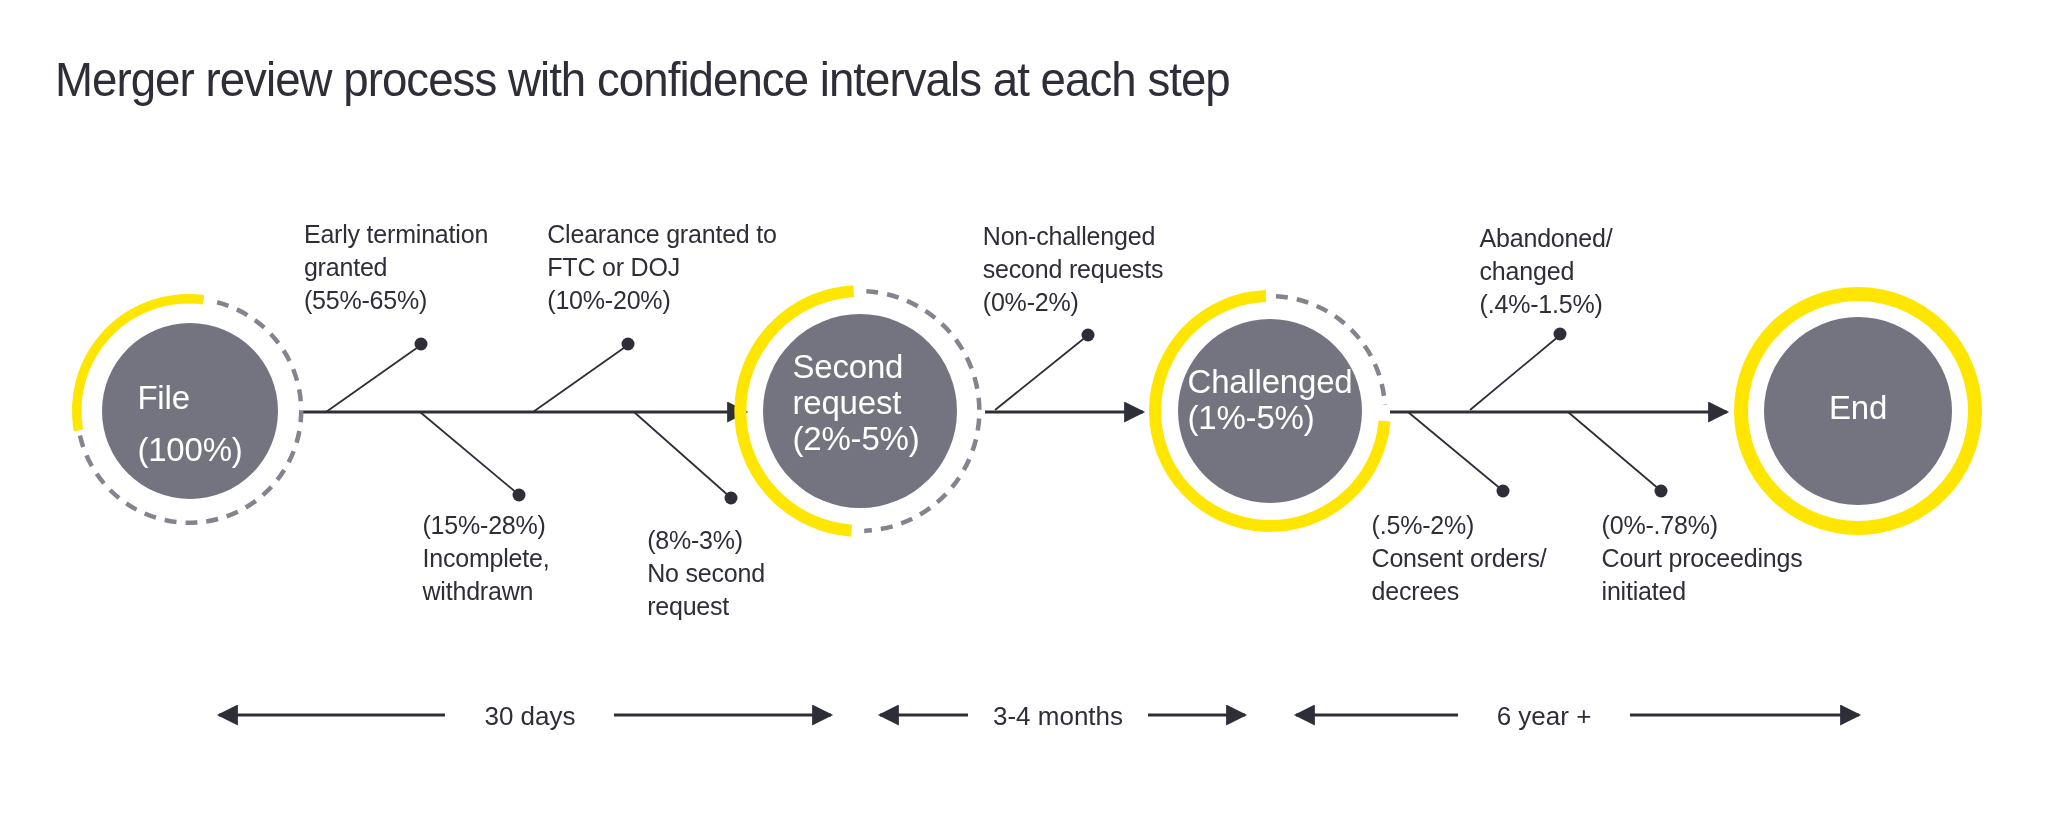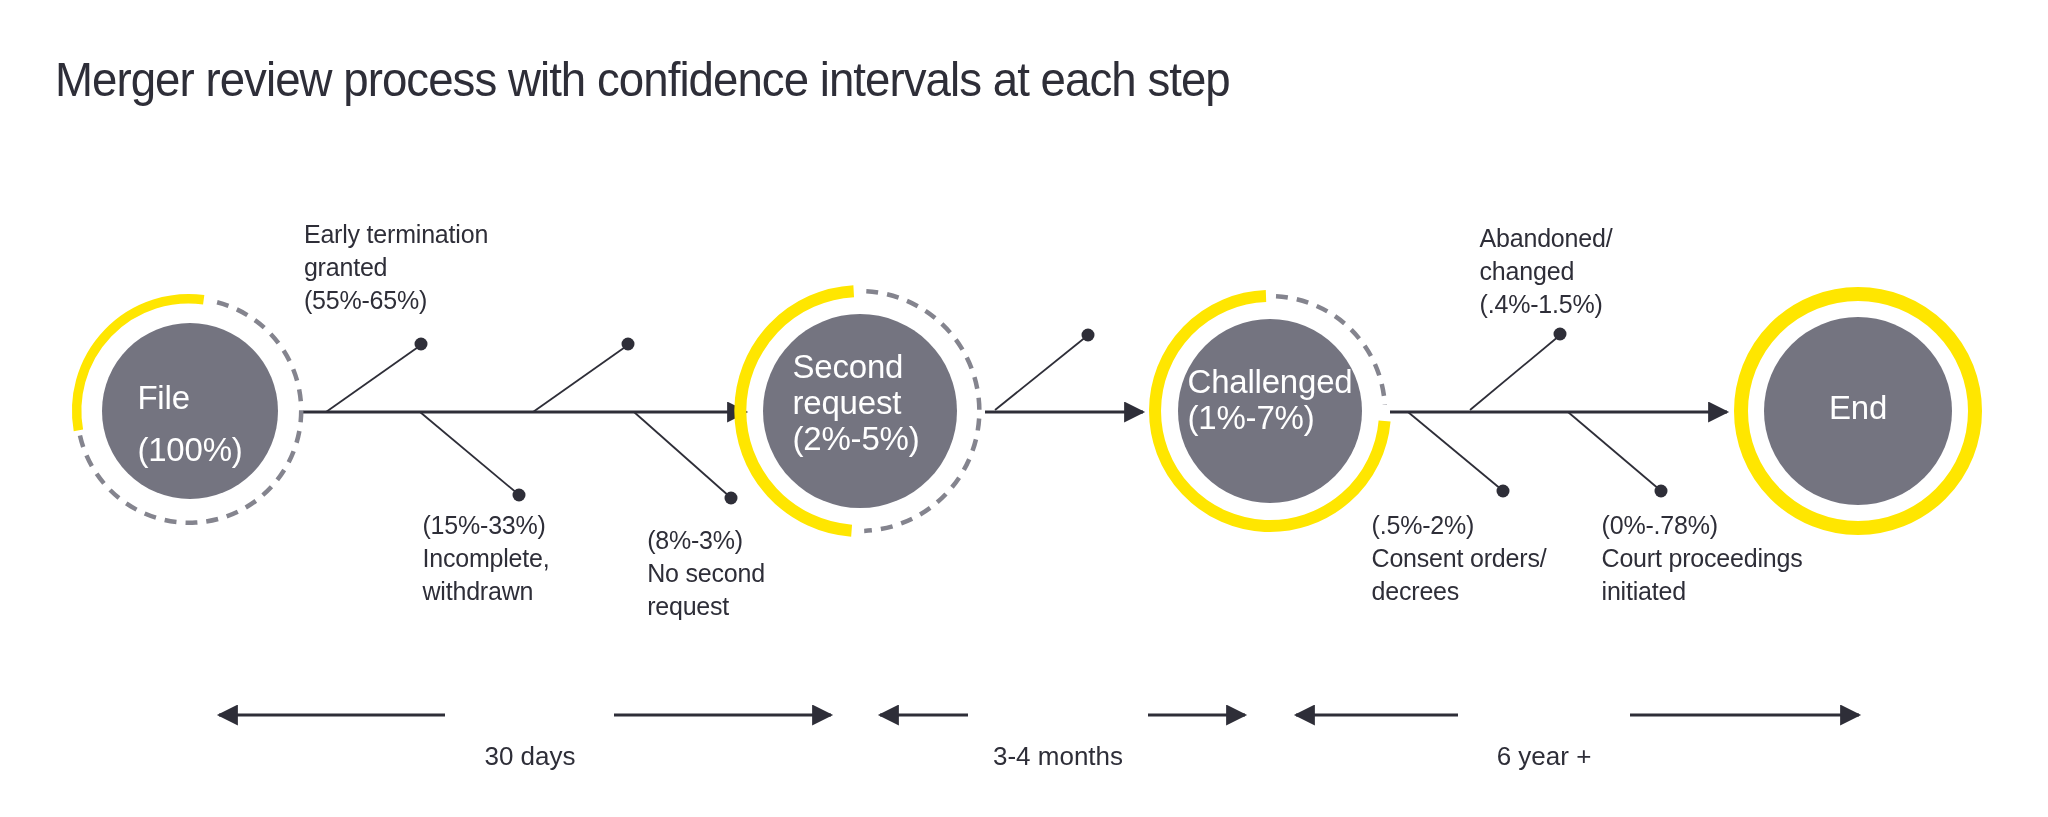--- a/index.html
+++ b/index.html
@@ -18,21 +18,21 @@
     position:absolute;left:55px;top:52px;margin:0;
     font-size:48px;font-weight:400;letter-spacing:-1px;
     transform:scaleX(.95);transform-origin:left top;
     color:var(--text-dark);white-space:nowrap;
   }
   svg.layer{position:absolute;left:0;top:0;}
   .lbl{position:absolute;transform:translateX(-50%);text-align:left;white-space:pre-line;}
   .branch-lbl{font-size:25px;line-height:33px;letter-spacing:-.2px;color:var(--text-dark);}
   .node-lbl{color:#fff;font-size:33px;line-height:36px;letter-spacing:-.2px;}
   .node-lbl.two-line{line-height:52px;}
-  .time-lbl{font-size:26px;line-height:32px;color:var(--text-dark);margin-top:40px;}
+  .time-lbl{font-size:26px;line-height:32px;color:var(--text-dark);}
   
   .flow{stroke:var(--text-dark);stroke-width:3;fill:none;}
   .branch{stroke:var(--text-dark);stroke-width:1.8;fill:none;}
   .dot{fill:var(--text-dark);stroke:none;}
   .gray-circle{fill:var(--node-fill);stroke:none;}
   .arc-yellow{stroke:var(--accent-yellow);fill:none;}
   .arc-dashed{stroke:var(--dashed-ring);stroke-width:4.5;stroke-dasharray:12 9;fill:none;}
   .head{fill:var(--text-dark);}
 </style>
 </head>
@@ -115,31 +115,37 @@
       <line class="flow" x1="1630" y1="715" x2="1859" y2="715" marker-end="url(#mhead)"></line>
     </g>
   </svg>
 
   <div class="lbl node-lbl two-line" style="left:190px;top:372px">File
 (100%)</div>
   <div class="lbl node-lbl" style="left:856px;top:349px">Second
 request
 (2%-5%)</div>
   <div class="lbl node-lbl" style="left:1270px;top:364px">Challenged
-(1%-7%)</div>
+(1%-5%)</div>
   <div class="lbl node-lbl" style="left:1858px;top:390px">End</div>
 
   <div class="lbl branch-lbl" style="left:396px;top:218px">Early termination
 granted
 (55%-65%)</div>
+  <div class="lbl branch-lbl" style="left:662px;top:218px">Clearance granted to
+FTC or DOJ
+(10%-20%)</div>
+  <div class="lbl branch-lbl" style="left:1073px;top:220px">Non-challenged
+second requests
+(0%-2%)</div>
   <div class="lbl branch-lbl" style="left:1546px;top:222px">Abandoned/
 changed
 (.4%-1.5%)</div>
 
-  <div class="lbl branch-lbl" style="left:486px;top:509px">(15%-33%)
+  <div class="lbl branch-lbl" style="left:486px;top:509px">(15%-28%)
 Incomplete,
 withdrawn</div>
   <div class="lbl branch-lbl" style="left:706px;top:524px">(8%-3%)
 No second
 request</div>
   <div class="lbl branch-lbl" style="left:1459px;top:509px">(.5%-2%)
 Consent orders/
 decrees</div>
   <div class="lbl branch-lbl" style="left:1702px;top:509px">(0%-.78%)
 Court proceedings

